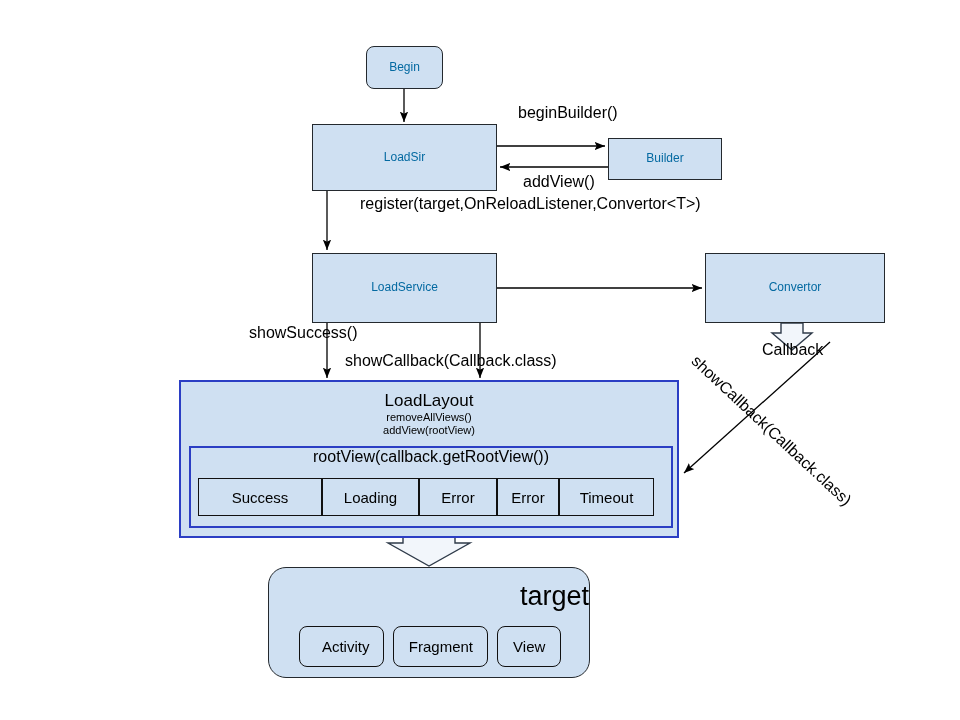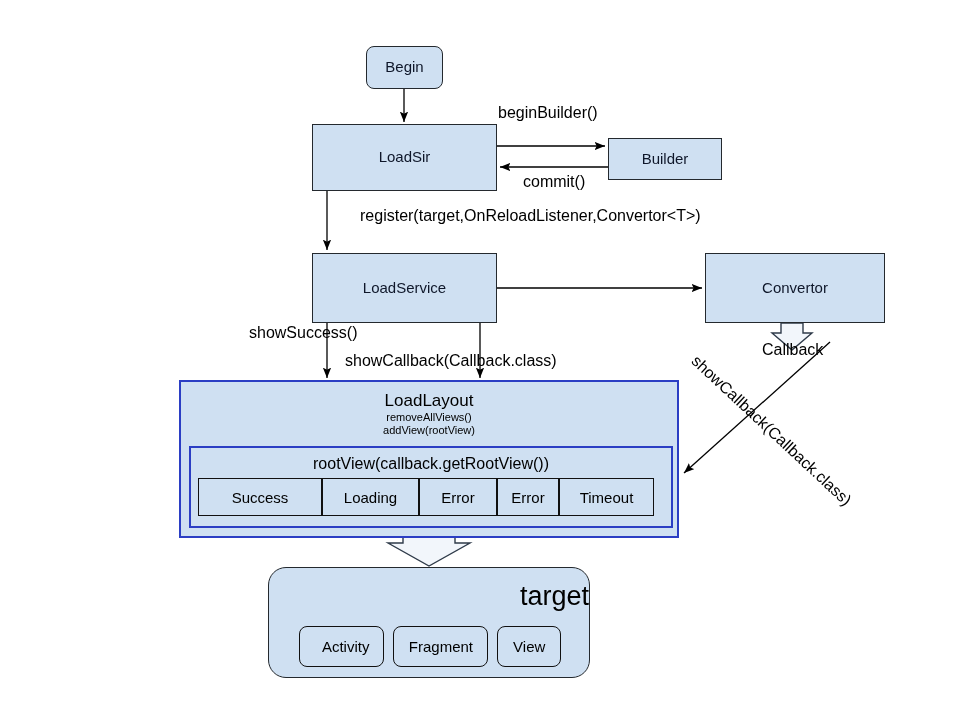--- a/index.html
+++ b/index.html
@@ -31,23 +31,23 @@
     box-sizing: border-box;
     background: #cfe0f2;
     border: 1px solid #24292e;
     display: flex;
     align-items: center;
     justify-content: center;
     text-align: center;
     z-index: 3;
   }
   .node-label {
-    font-size: 15px;
+    font-size: 12px;
     line-height: 1.1;
-    color: #0f172a;
+    color: #0369a1;
   }
   .rounded {
     border-radius: 8px;
   }
 
   
   #node-begin   { left: 366px; top: 46px;  width: 77px;  height: 43px; }
   #node-loadsir { left: 312px; top: 124px; width: 185px; height: 67px; }
   #node-builder { left: 608px; top: 138px; width: 114px; height: 42px; }
   #node-loadservice { left: 312px; top: 253px; width: 185px; height: 70px; }
@@ -71,21 +71,21 @@
     left: 8px; top: 64px;
     width: 484px; height: 82px;
     box-sizing: border-box;
     border: 2px solid #2b3ec4;
     background: #cfe0f2;
   }
   .rv-title {
     text-align: center;
     font-size: 16px;
     line-height: 18px;
-    padding-top: 7px;
+    padding-top: 0;
   }
   .chips {
     position: absolute;
     left: 7px;
     top: 30px;
     width: 468px;
     display: flex;
     align-items: stretch;
   }
   .chip {
@@ -143,23 +143,23 @@
   .tchip-view     { width: 64px; }
 
   
   .edge-label {
     position: absolute;
     font-size: 16px;
     white-space: nowrap;
     color: #000;
     z-index: 4;
   }
-  #lbl-beginbuilder { left: 498px; top: 104px; }
+  #lbl-beginbuilder { left: 518px; top: 104px; }
   #lbl-commit       { left: 523px; top: 173px; }
-  #lbl-register     { left: 360px; top: 207px; }
+  #lbl-register     { left: 360px; top: 195px; }
   #lbl-showwith     { left: 512px; top: 252px; }
   #lbl-showsuccess  { left: 249px; top: 324px; }
   #lbl-showcb       { left: 345px; top: 352px; }
   #lbl-callback     { left: 762px; top: 341px; }
   #lbl-showcb-diag  {
     left: 700px; top: 352px;
     transform: rotate(43deg);
     transform-origin: 0 0;
   }
 </style>
@@ -238,20 +238,20 @@
   <div class="node" id="node-target">
     <div class="target-title">target</div>
     <div class="target-chips">
       <div class="tchip tchip-activity">Activity</div>
       <div class="tchip tchip-fragment">Fragment</div>
       <div class="tchip tchip-view">View</div>
     </div>
   </div>
 
   <div class="edge-label" id="lbl-beginbuilder">beginBuilder()</div>
-  <div class="edge-label" id="lbl-commit">commit()</div>
+  <div class="edge-label" id="lbl-commit">addView()</div>
   <div class="edge-label" id="lbl-register">register(target,OnReloadListener,Convertor&lt;T&gt;)</div>
   <div class="edge-label" id="lbl-showsuccess">showSuccess()</div>
   <div class="edge-label" id="lbl-showcb">showCallback(Callback.class)</div>
   <div class="edge-label" id="lbl-callback">Callback</div>
   <div class="edge-label" id="lbl-showcb-diag">showCallback(Callback.class)</div>
 
 </div>
 
 </body></html>

